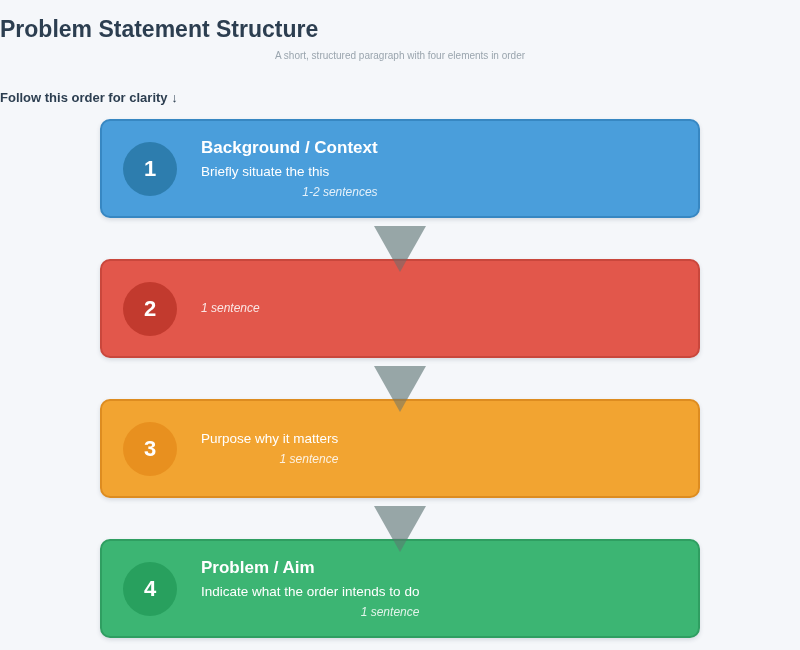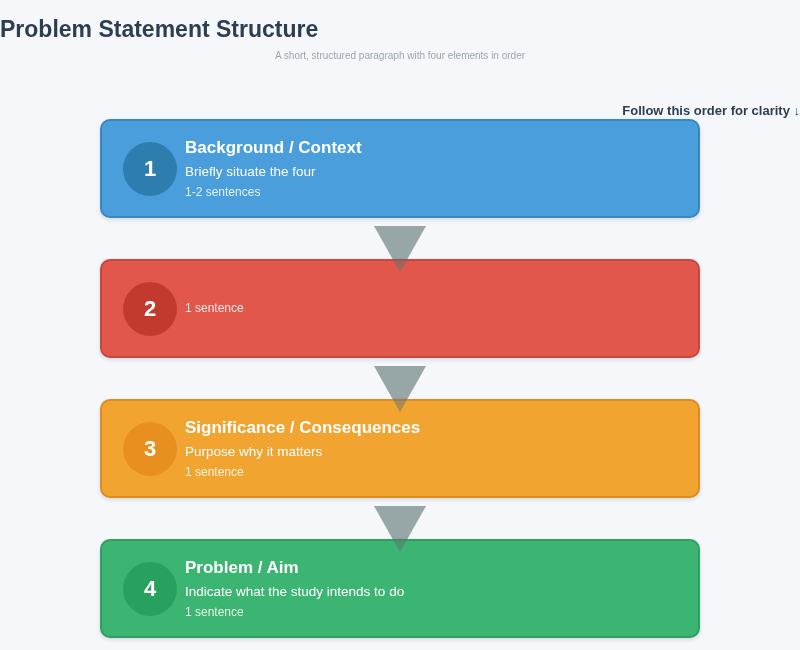--- a/index.html
+++ b/index.html
@@ -29,24 +29,24 @@
     top: 50px; left: 0;
     width: 100%;
     margin: 0;
     text-align: center;
     font-size: 10px;
     color: var(--subtle, #9aa5ae);
   }
 
   .order-note {
     position: absolute;
-    top: 103px; left: 0;
+    top: 90px; left: 0;
     width: 100%;
     margin: 0;
-    text-align: right;
+    text-align: left;
     font-size: 13px;
     font-weight: bold;
     color: var(--heading, #2c3e50);
   }
 
   .steps {
     position: absolute;
     top: 119px; left: 100px;
     width: 600px;
   }
@@ -72,40 +72,42 @@
     border-radius: 50%;
     background: var(--badge);
     display: flex;
     align-items: center;
     justify-content: center;
     color: #ffffff;
     font-size: 22px;
     font-weight: bold;
   }
 
-  .step-text { margin-left: 8px; color: #ffffff; }
+  .step-text { margin-left: 24px; color: #ffffff; }
 
   .step-title {
     margin: 0 0 6px 0;
     font-size: 17px;
     font-weight: bold;
     line-height: 1.2;
   }
 
   .step-desc {
     margin: 0 0 5px 0;
     font-size: 13.5px;
     line-height: 1.2;
   }
 
   .step-note {
     margin: 0;
     font-size: 12px;
+    font-style: italic;
     color: rgba(255, 255, 255, 0.85);
     line-height: 1.2;
+    text-align: right;
   }
 
   .arrow {
     position: absolute;
     left: 50%;
     top: -33px;
     transform: translateX(-50%);
     width: 52px;
     height: 46px;
     pointer-events: none;
@@ -122,21 +124,21 @@
 
   <div class="steps">
   <div class="step">
 
     <div class="step-box" style="--fill: #4a9edb; --border: #3787c2; --badge: #2d7dae;">
       <div class="badge">
         <span>1</span>
       </div>
       <div class="step-text">
         <p class="step-title">Background / Context</p>
-        <p class="step-desc">Briefly situate the four</p>
+        <p class="step-desc">Briefly situate the this</p>
         <p class="step-note">1-2 sentences</p>
       </div>
     </div>
   </div>
 
   <div class="step">
     <svg class="arrow" viewBox="0 0 52 46" xmlns="http://www.w3.org/2000/svg">
       <polygon class="arrow-body" points="0,0 52,0 33.4,33 18.6,33" fill="#97a6a7"></polygon>
       <polygon points="18.6,32.8 33.4,32.8 26,46" fill="rgba(95,111,112,0.5)"></polygon>
     </svg>
@@ -153,37 +155,36 @@
   <div class="step">
     <svg class="arrow" viewBox="0 0 52 46" xmlns="http://www.w3.org/2000/svg">
       <polygon class="arrow-body" points="0,0 52,0 33.4,33 18.6,33" fill="#97a6a7"></polygon>
       <polygon points="18.6,32.8 33.4,32.8 26,46" fill="rgba(95,111,112,0.5)"></polygon>
     </svg>
     <div class="step-box" style="--fill: #f2a431; --border: #dd8c20; --badge: #e8901f;">
       <div class="badge">
         <span>3</span>
       </div>
       <div class="step-text">
-        <p class="step-title">Significance / Consequences</p>
         <p class="step-desc">Purpose why it matters</p>
         <p class="step-note">1 sentence</p>
       </div>
     </div>
   </div>
 
   <div class="step">
     <svg class="arrow" viewBox="0 0 52 46" xmlns="http://www.w3.org/2000/svg">
       <polygon class="arrow-body" points="0,0 52,0 33.4,33 18.6,33" fill="#97a6a7"></polygon>
       <polygon points="18.6,32.8 33.4,32.8 26,46" fill="rgba(95,111,112,0.5)"></polygon>
     </svg>
     <div class="step-box" style="--fill: #3cb573; --border: #2f9e61; --badge: #28a05e;">
       <div class="badge">
         <span>4</span>
       </div>
       <div class="step-text">
         <p class="step-title">Problem / Aim</p>
-        <p class="step-desc">Indicate what the study intends to do</p>
+        <p class="step-desc">Indicate what the order intends to do</p>
         <p class="step-note">1 sentence</p>
       </div>
     </div>
   </div>
 </div>
 </div>
 
 </body></html>

